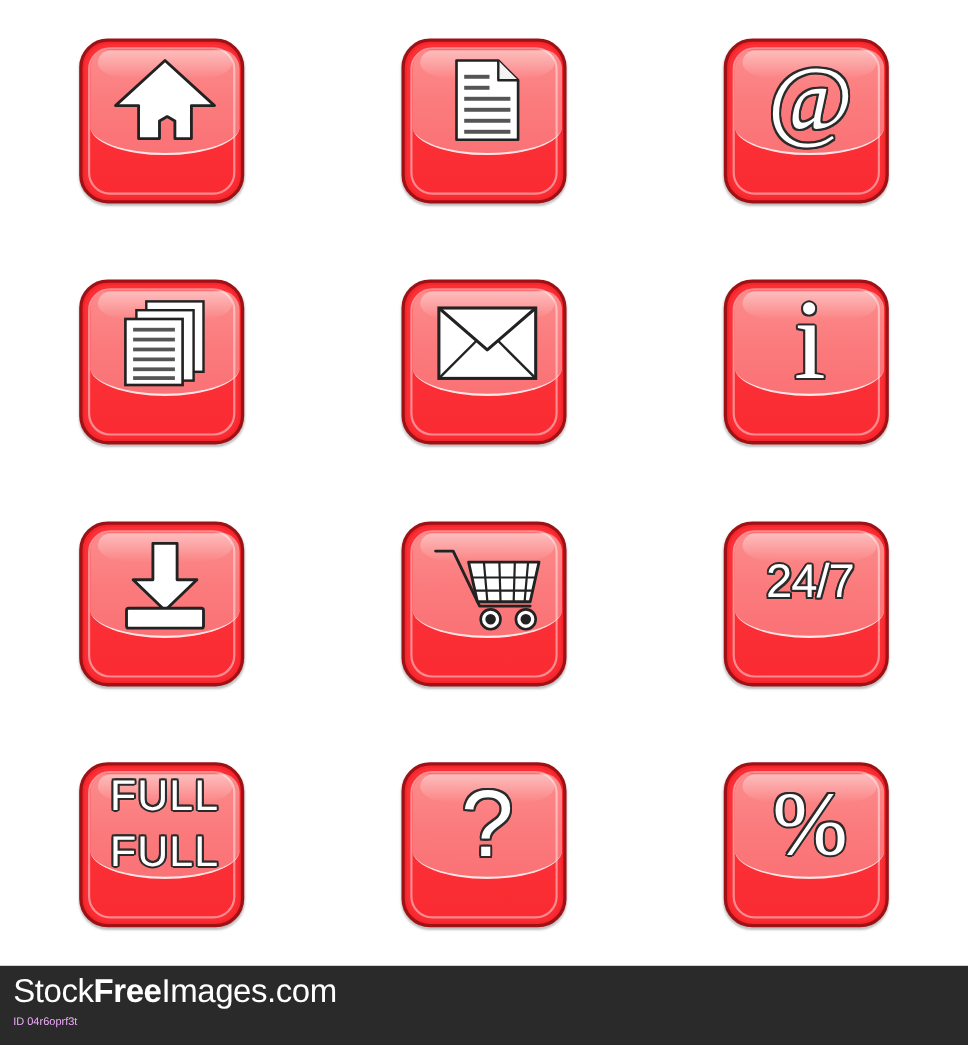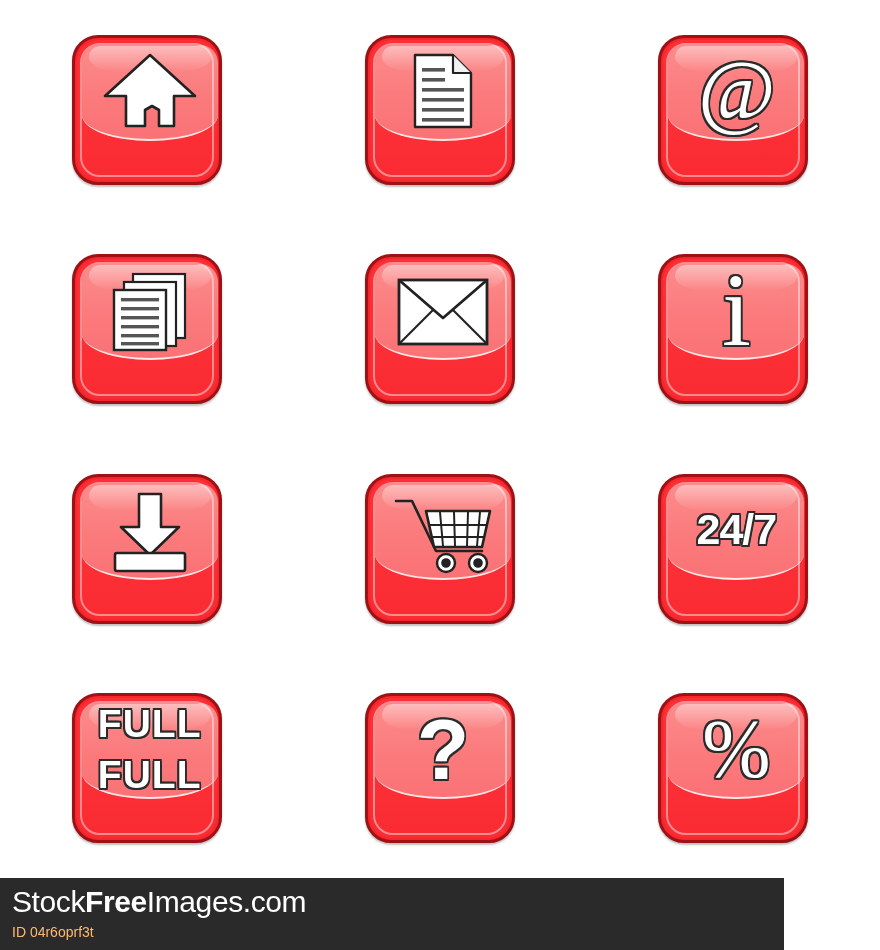--- a/index.html
+++ b/index.html
@@ -129,54 +129,54 @@
     line-height: 1.0;
     -webkit-text-stroke: 2px #222222;
     paint-order: stroke fill;
     text-shadow:
       -1.6px -1.6px 0 #2b2b2b,  1.6px -1.6px 0 #2b2b2b,
       -1.6px  1.6px 0 #2b2b2b,  1.6px  1.6px 0 #2b2b2b,
        0   -1.8px 0 #2b2b2b,    0    1.8px 0 #2b2b2b,
       -1.8px  0   0 #2b2b2b,   1.8px  0   0 #2b2b2b;
   }
   .glyph.serif   { font-family: "Liberation Serif", serif; }
-  .glyph.sansbold{ font-family: "Liberation Sans", sans-serif; font-weight: bold; }
+  .glyph.sansbold{ font-family: "Liberation Sans", sans-serif; font-weight: normal; }
 
   .g-at    { font-size: 84px; font-style: italic; }
   .g-i     { font-size: 104px; }
   .g-247   { font-size: 43px; letter-spacing: -1px; }
   .g-q     { font-size: 86px; }
   .g-pct   { font-size: 82px; }
   .g-full  { font-size: 39px; letter-spacing: 1px; }
   .g-full span { display: block; }
   .g-full .l2 { margin-top: 12px; }
 
   
   #footer {
     position: absolute;
     left: 0;
     top: 878px;
-    width: 784px;
+    width: 880px;
     height: 72px;
     background: #2a2a2a;
     color: #ffffff;
     padding: 6px 12px 0 12px;
   }
   #footer .brand {
     font-size: 30px;
     font-weight: 300;
     letter-spacing: -0.4px;
     white-space: nowrap;
     line-height: 1.2;
   }
   #footer .brand b { font-weight: 700; }
   #footer .idline {
-    font-size: 14px;
+    font-size: 10px;
     margin-top: 4px;
-    color: #fdba74;
+    color: #f0abfc;
   }
 </style>
 </head>
 <body>
 
 <div id="page">
 
   <div id="icon-grid">
 
     <div class="cell">

